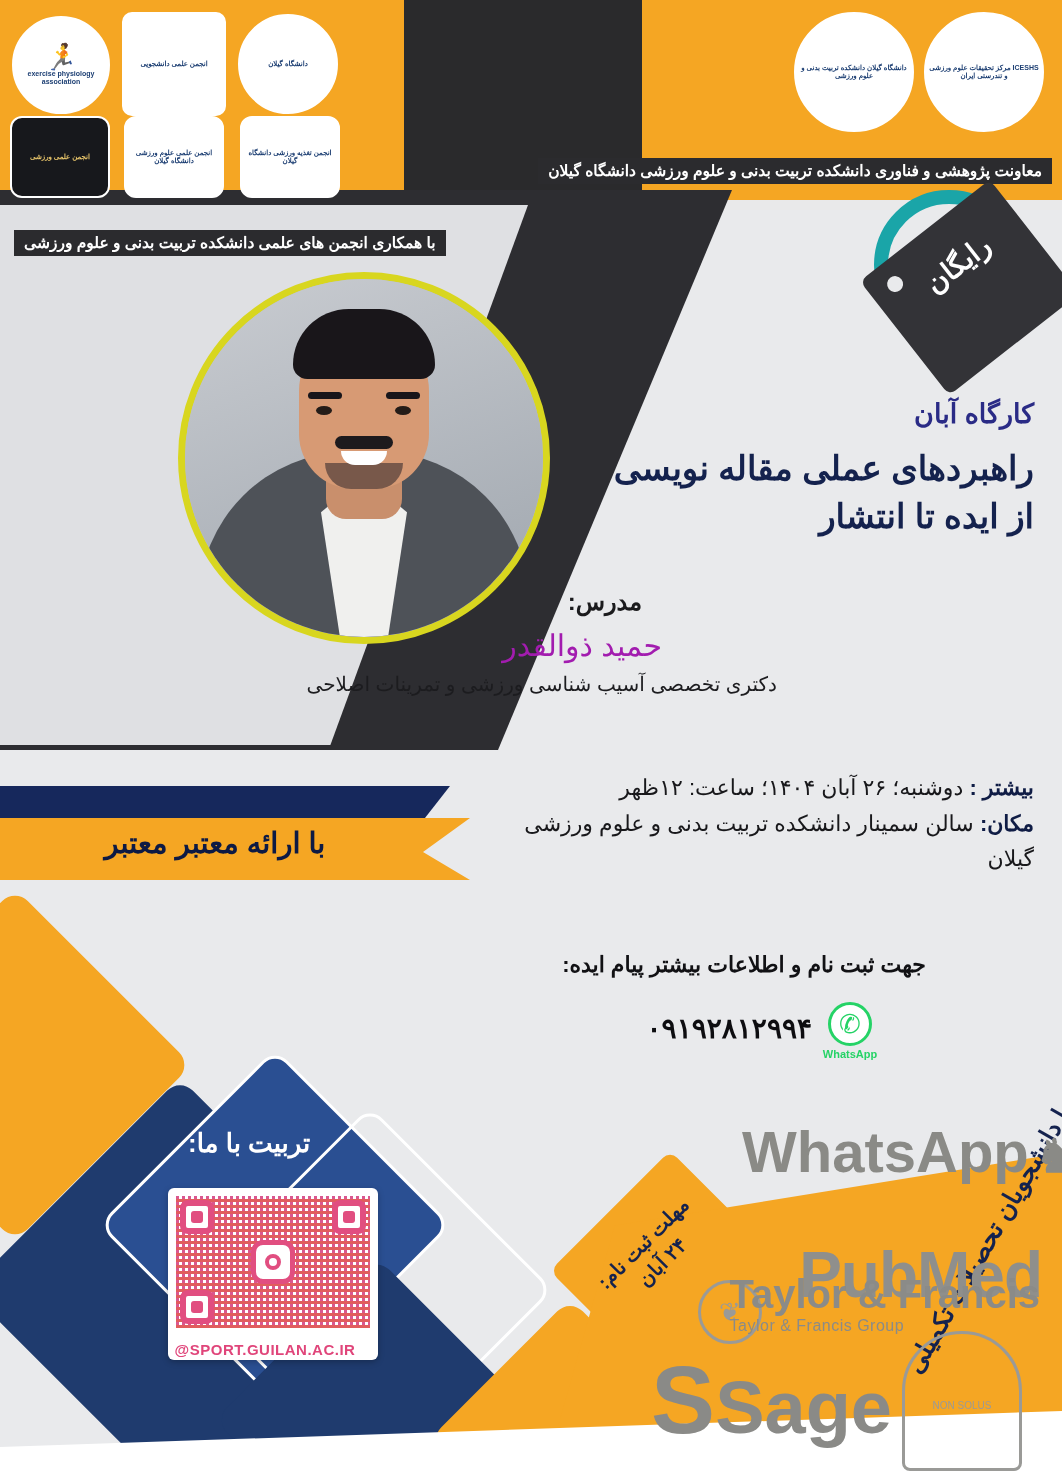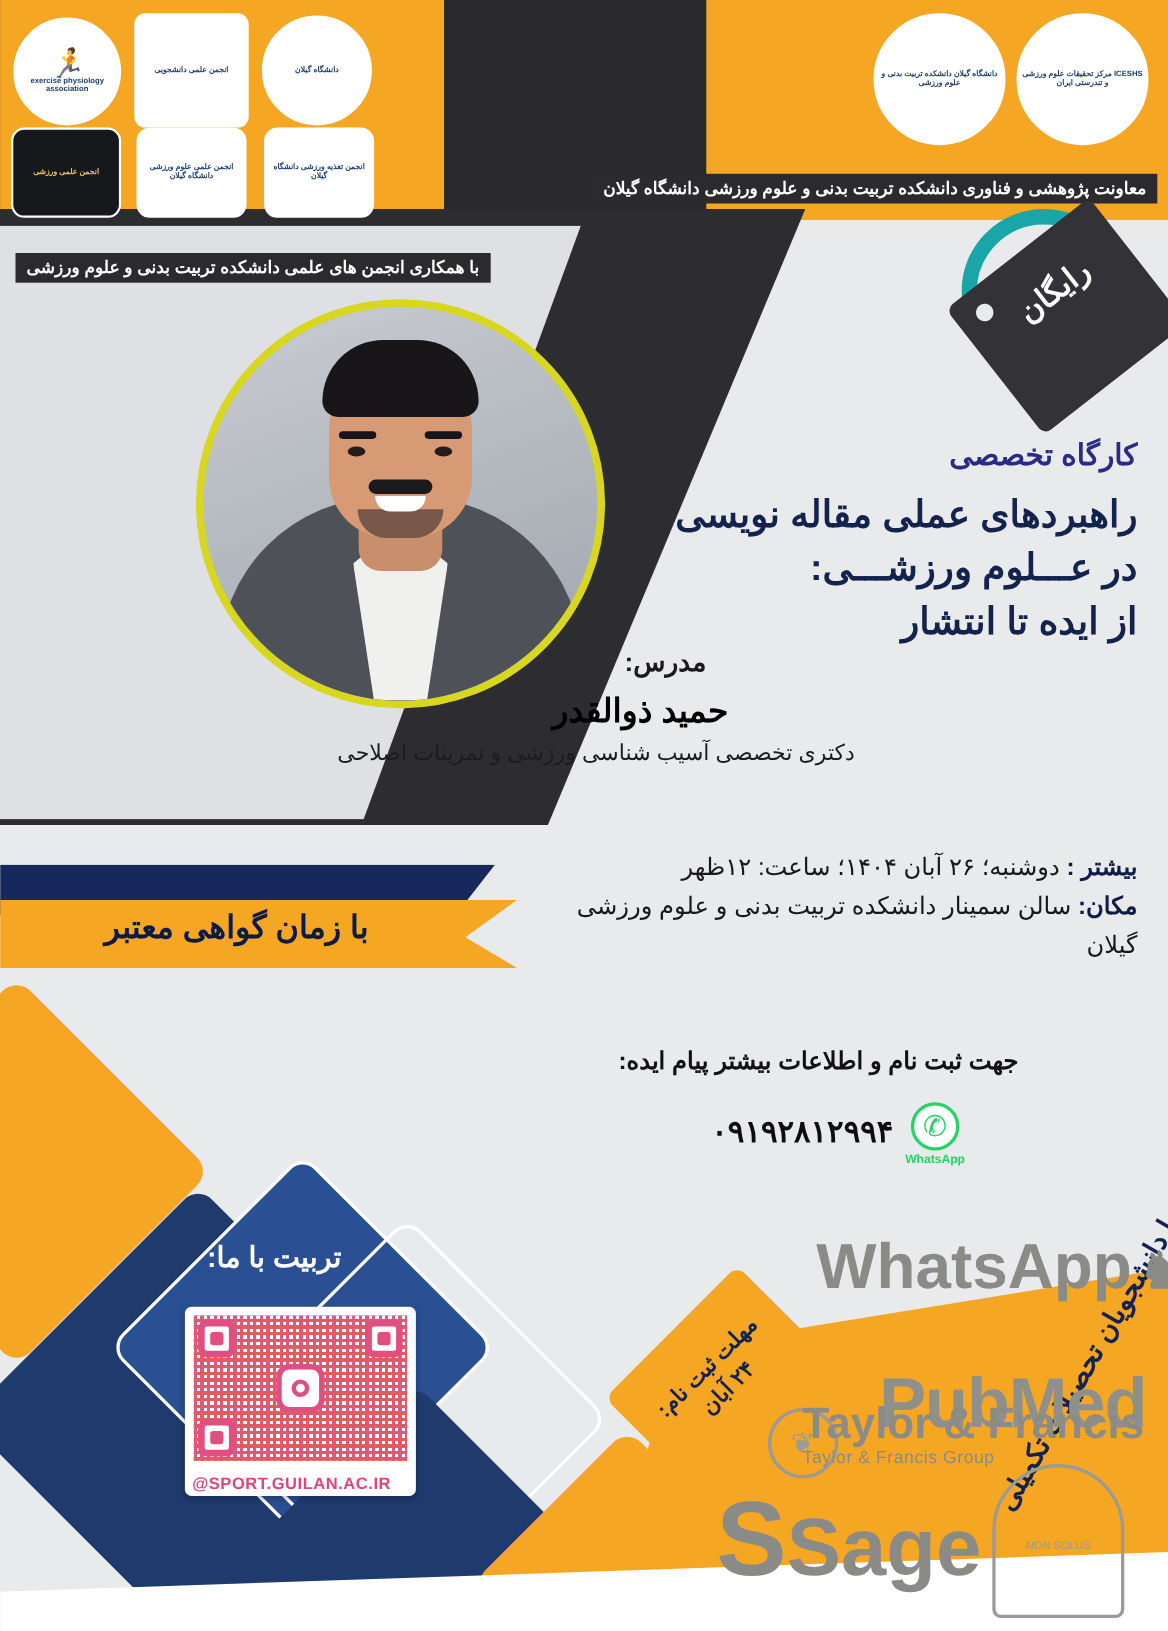--- a/index.html
+++ b/index.html
@@ -208,21 +208,21 @@
   }
   .title-main .l2 { letter-spacing: 1px; }
 
   
   .sp-label {
     position: absolute; right: 420px; top: 588px;
     font-size: 24px; font-weight: bold; color: #1b1b1d;
   }
   .sp-name {
     position: absolute; right: 400px; top: 628px;
-    font-size: 30px; font-weight: bold; color: #000000;
+    font-size: 30px; font-weight: normal; color: #a21caf;
   }
   .sp-role {
     position: absolute; right: 285px; top: 672px;
     font-size: 20px; color: #1c1c1f;
   }
 
   
   .meta {
     position: absolute; right: 28px; top: 770px; width: 520px;
     text-align: right; font-size: 22px; color: #18181b; line-height: 1.62;
@@ -418,45 +418,44 @@
       <div class="ph-mouth"></div>
       <div class="ph-mustache"></div>
       <div class="ph-eye-l"></div>
       <div class="ph-eye-r"></div>
       <div class="ph-brow-l"></div>
       <div class="ph-brow-r"></div>
       <div class="ph-hair"></div>
     </div>
   </div>
 
-  <div class="kicker">کارگاه تخصصی</div>
+  <div class="kicker">کارگاه آبان</div>
   <div class="title-main">
     <div class="l1">راهبردهای عملی مقاله نویسی</div>
-    <div class="l2">در عـــلوم ورزشـــی:</div>
     <div class="l3">از ایده تا انتشار</div>
   </div>
 
   <div class="sp-label">مدرس:</div>
   <div class="sp-name">حمید ذوالقدر</div>
   <div class="sp-role">دکتری تخصصی آسیب شناسی ورزشی و تمرینات اصلاحی</div>
 
   <div class="meta">
     <div>
       <b>بیشتر :</b>
       <span>دوشنبه؛ ۲۶ آبان ۱۴۰۴؛ ساعت: ۱۲ظهر</span>
     </div>
     <div>
       <b>مکان:</b>
       <span>سالن سمینار دانشکده تربیت بدنی و علوم ورزشی گیلان</span>
     </div>
   </div>
 
   <div class="ribbon-blue"></div>
   <div class="ribbon-orange"></div>
-  <div class="ribbon-text">با زمان گواهی معتبر</div>
+  <div class="ribbon-text">با ارائه معتبر معتبر</div>
 
   <div class="reg-line">جهت ثبت نام و اطلاعات بیشتر پیام ایده:</div>
   <div class="phone">۰۹۱۹۲۸۱۲۹۹۴</div>
   <div class="wa">
     <div class="wa-circle">✆</div>
     <div class="wa-label">WhatsApp</div>
   </div>
 
   <div class="priority">اولویت با دانشجویان تحصیلات تکمیلی</div>
 

